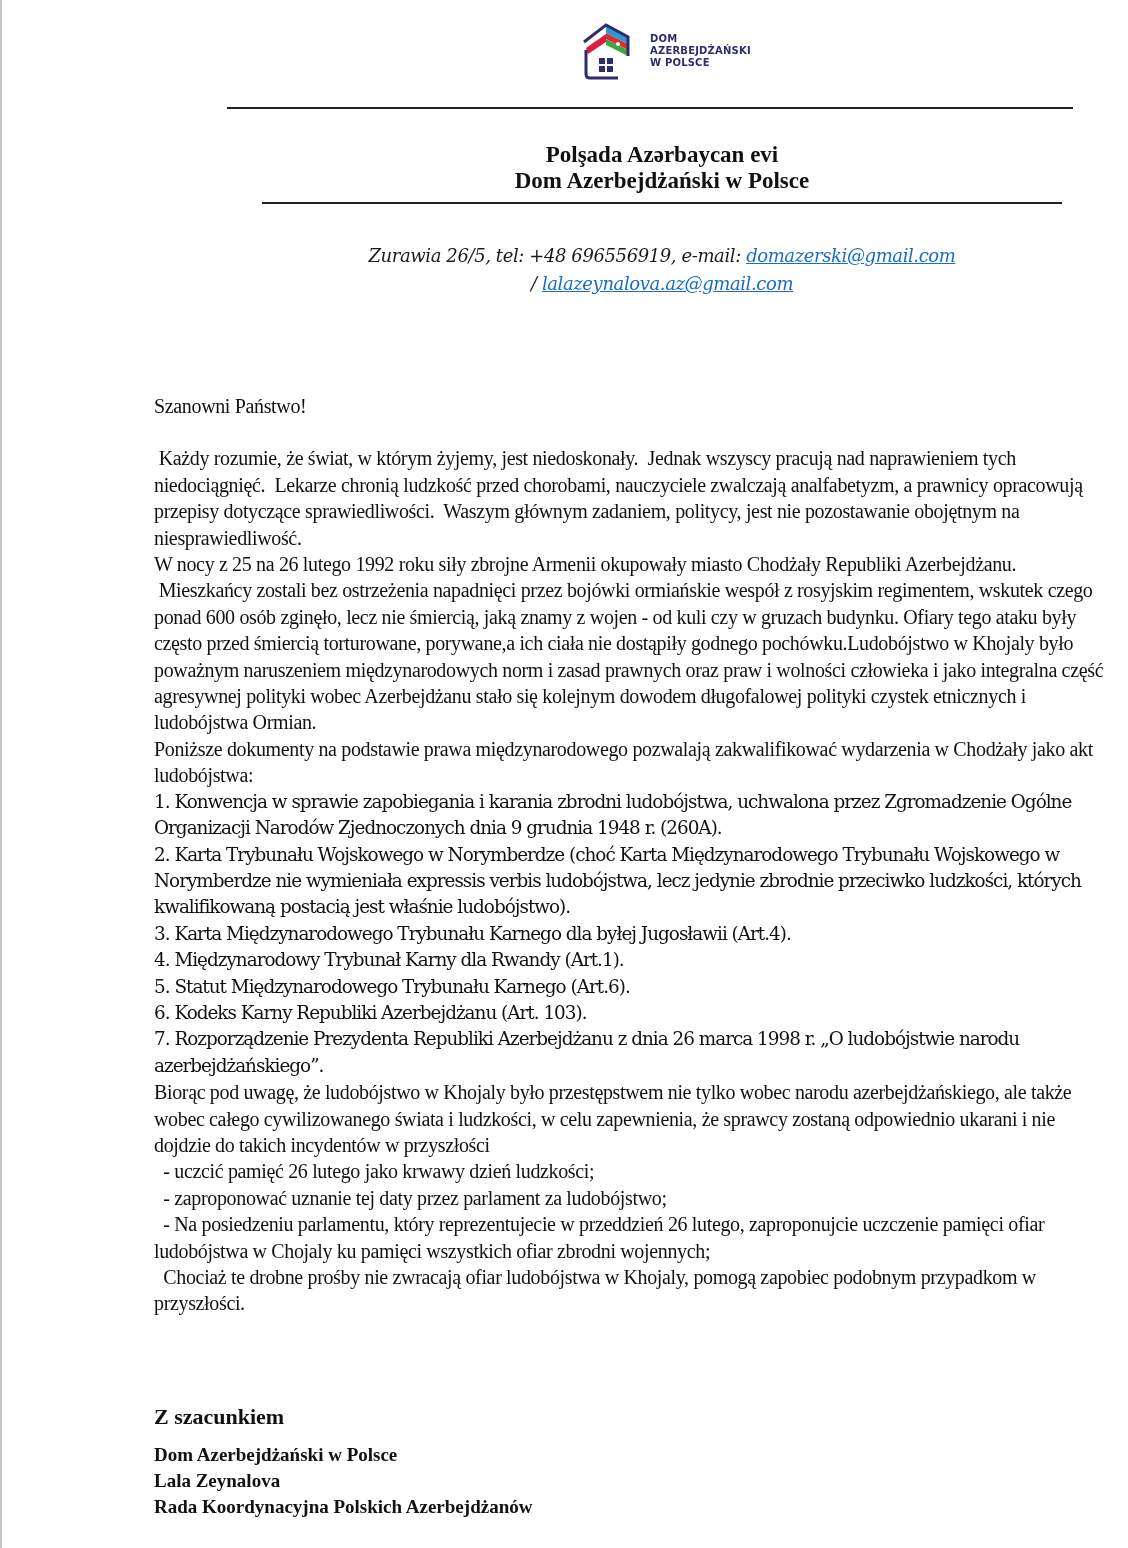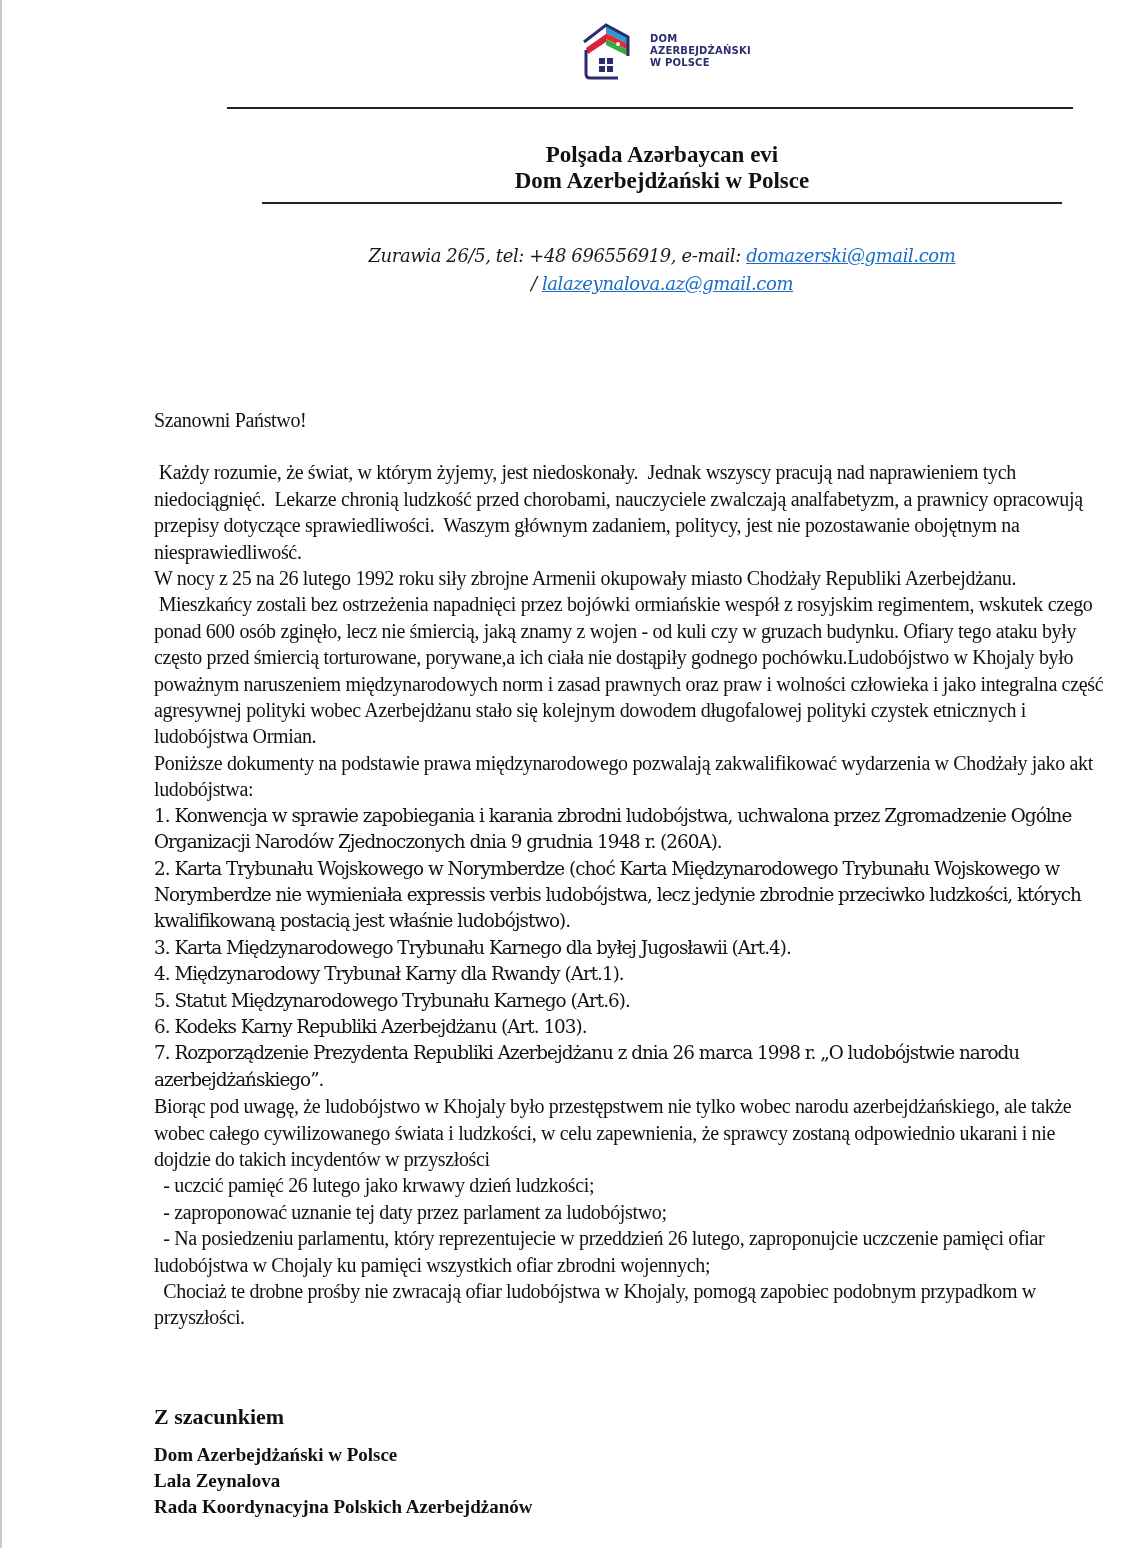--- a/index.html
+++ b/index.html
@@ -66,21 +66,21 @@
       letter-spacing: -0.4px;
       margin-top: 12px;
     }
     .contact a {
       color: #1a6cc6;
       text-decoration: underline;
     }
     .body-text {
       position: absolute;
       left: 152px;
-      top: 407px;
+      top: 393px;
       width: 950px;
       font-family: "Liberation Serif", serif;
       font-size: 20px;
       line-height: 26.4px;
       letter-spacing: -0.35px;
     }
     .body-text p { margin: 0; white-space: pre-wrap; }
     .greeting { margin-bottom: 26px !important; }
     .cambria {
       font-family: "DejaVu Serif", serif;

